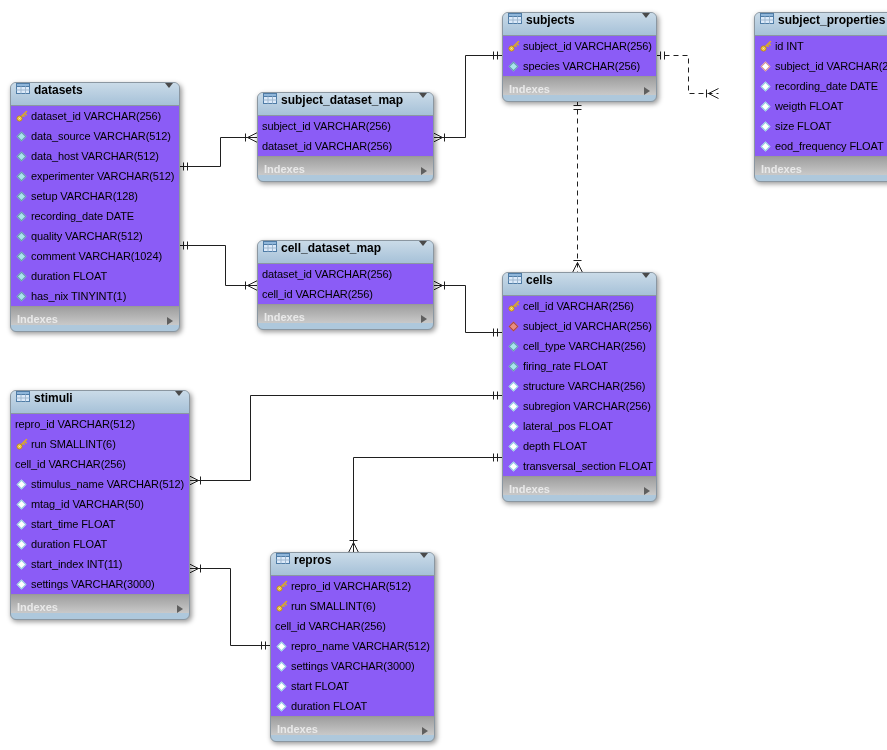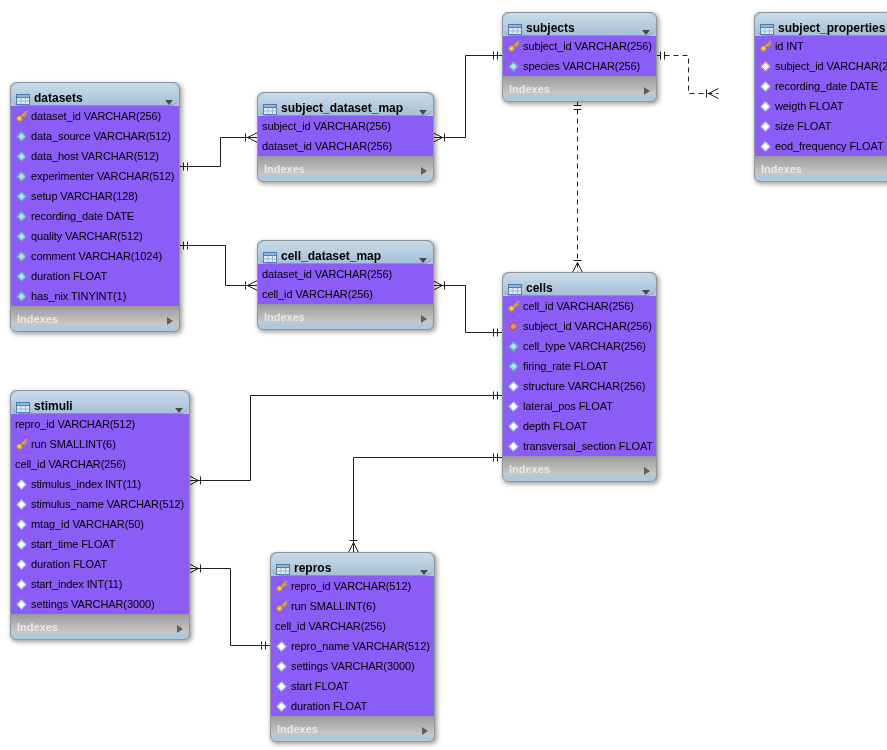--- a/index.html
+++ b/index.html
@@ -3,23 +3,23 @@
 <meta charset="utf-8">
 <style>
   html,body{margin:0;padding:0;background:#fff;}
   .canvas{position:relative;width:887px;height:750px;background:#ffffff;
           font-family:"Liberation Sans",sans-serif;overflow:hidden;}
   svg.rel{position:absolute;left:0;top:0;pointer-events:none;}
   svg.rel g[data-interactable]{pointer-events:stroke;}
 
   .tbl{position:absolute;border:1px solid #8b97a1;border-radius:6px;background:#aec8dc;
        box-shadow:1.5px 2px 5px rgba(0,0,0,.40);padding-bottom:6px;overflow:hidden;}
-  .hd{height:22px;display:flex;align-items:flex-end;gap:4px;padding:0 5px;
+  .hd{height:22px;display:flex;align-items:flex-start;gap:4px;padding:0 5px;
       background:linear-gradient(#cadbe8,#a6c1d8);border-bottom:1px solid #8b97a1;
-      font-size:12px;font-weight:bold;color:#000;border-radius:9px;}
+      font-size:12px;font-weight:bold;color:#000;}
   .ttl{flex:1 1 auto;white-space:nowrap;overflow:hidden;}
   .tri{width:0;height:0;border-left:4px solid transparent;border-right:4px solid transparent;
        border-top:5px solid #4a4a4a;margin-right:1px;}
   .ticon svg{display:block;}
   .body{background:#8b5cf6;}
   .row{height:20px;display:flex;align-items:center;padding-left:4px;font-size:11px;
        letter-spacing:-0.1px;white-space:nowrap;color:#000;}
   .ic{flex:0 0 13px;width:13px;height:13px;margin-right:3px;display:flex;
       align-items:center;justify-content:center;}
   .dia{width:7px;height:7px;transform:rotate(45deg);display:block;box-sizing:border-box;}
@@ -396,20 +396,26 @@
         <div class="row" data-interactable="true">
           <span class="ic" data-interactable="false">
             <span class="dia diamond-hollow"></span>
           </span>
           <span class="ctext" data-interactable="false">structure VARCHAR(256)</span>
         </div>
         <div class="row" data-interactable="true">
           <span class="ic" data-interactable="false">
             <span class="dia diamond-hollow"></span>
           </span>
+          <span class="ctext" data-interactable="false">subregion VARCHAR(256)</span>
+        </div>
+        <div class="row" data-interactable="true">
+          <span class="ic" data-interactable="false">
+            <span class="dia diamond-hollow"></span>
+          </span>
           <span class="ctext" data-interactable="false">lateral_pos FLOAT</span>
         </div>
         <div class="row" data-interactable="true">
           <span class="ic" data-interactable="false">
             <span class="dia diamond-hollow"></span>
           </span>
           <span class="ctext" data-interactable="false">depth FLOAT</span>
         </div>
         <div class="row" data-interactable="true">
           <span class="ic" data-interactable="false">
@@ -446,26 +452,20 @@
             <svg width="12" height="12" viewBox="0 0 12 12">
               <path d="M5.1 6.9 L10.5 1.5 M8.7 3.3 L10.2 4.8 M7 5 L8.2 6.2" stroke="#d8a92c" stroke-width="1.6" fill="none" stroke-linecap="round"></path>
               <circle cx="3.5" cy="8.5" r="2.6" fill="#ffd84d" stroke="#b8871c"></circle>
               <circle cx="3.5" cy="8.5" r="0.9" fill="#fffbe8" stroke="#c99a22" stroke-width="0.6"></circle>
             </svg>
           </span>
           <span class="ctext" data-interactable="false">run SMALLINT(6)</span>
         </div>
         <div class="row" data-interactable="true">
           <span class="ctext" data-interactable="false">cell_id VARCHAR(256)</span>
-        </div>
-        <div class="row" data-interactable="true">
-          <span class="ic" data-interactable="false">
-            <span class="dia diamond-hollow"></span>
-          </span>
-          <span class="ctext" data-interactable="false">stimulus_index INT(11)</span>
         </div>
         <div class="row" data-interactable="true">
           <span class="ic" data-interactable="false">
             <span class="dia diamond-hollow"></span>
           </span>
           <span class="ctext" data-interactable="false">stimulus_name VARCHAR(512)</span>
         </div>
         <div class="row" data-interactable="true">
           <span class="ic" data-interactable="false">
             <span class="dia diamond-hollow"></span>

